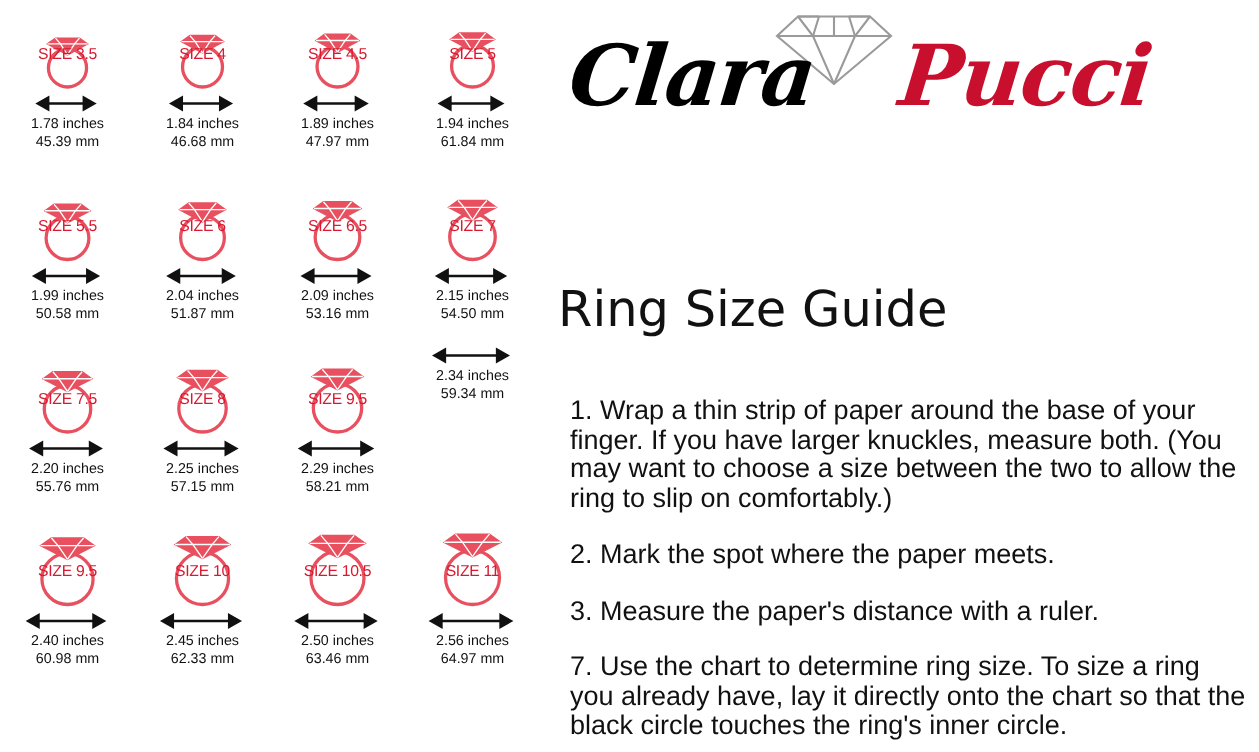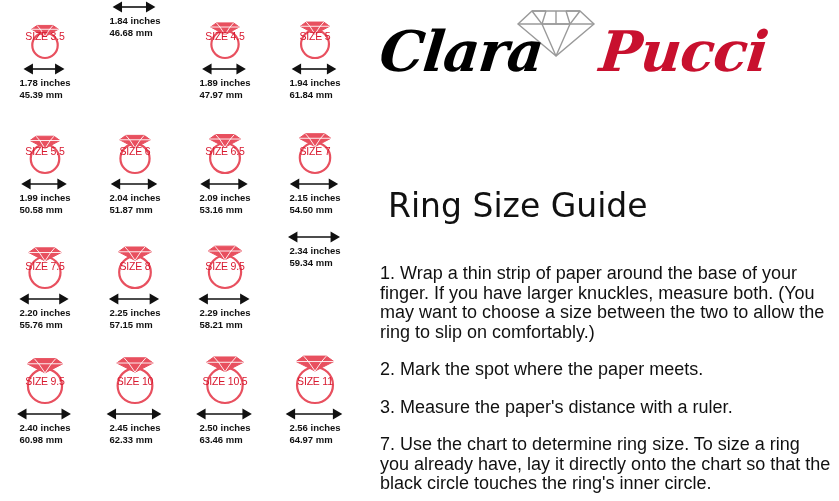--- a/index.html
+++ b/index.html
@@ -61,26 +61,25 @@
     font-family: "Liberation Sans", sans-serif;
     letter-spacing: -0.2px;
   }
   .arrow-wrap {
     width: 90px;
     height: 14px;
     position: relative;
   }
   .measure {
     margin-top: 1px;
-    text-align: left;
+    text-align: center;
     font-size: 9.5px;
     line-height: 11.5px;
     color: #111;
     white-space: pre-line;
-    font-weight: bold;
   }
 
   
   .right {
     position: absolute;
     left: 372px;
     top: 0;
     width: 467px;
     height: 501px;
   }
@@ -113,21 +112,21 @@
     font-style: italic;
     font-weight: bold;
     font-size: 56px;
     color: #c8102e;
     letter-spacing: -1px;
     transform: skewX(-6deg);
   }
 
   .guide-title {
     position: absolute;
-    left: 16px;
+    left: 0;
     top: 186px;
     font-size: 33px;
     font-family: "DejaVu Sans", sans-serif;
     color: #111;
     letter-spacing: 0px;
   }
   .steps {
     position: absolute;
     left: 8px;
     top: 246px;
@@ -170,20 +169,37 @@
       <g stroke="#111" stroke-width="1.6" fill="#111">
         <line x1="30.14" y1="7" x2="57.86" y2="7"></line>
         <polygon points="25.14,7 32.14,3 32.14,11"></polygon>
         <polygon points="62.86,7 55.86,3 55.86,11"></polygon>
       </g>
     </svg></div>
         <div class="measure">1.78 inches
 45.39 mm</div>
       </div>
       <div class="cell">
+        <div class="ring-wrap">
+
+    <svg class="ring-svg" width="64" height="62" viewBox="0 0 64 62">
+      <g stroke="#e8505f" stroke-width="2.2" fill="none">
+        <circle cx="32" cy="44.67" r="13.33"></circle>
+      </g>
+      <g fill="#e8505f" stroke="#e8505f" stroke-width="1">
+        <path d="M 18.0035 27.773392 L 23.6021 23.742400000000004 L 40.3979 23.742400000000004 L 45.9965 27.773392 L 32 35.34 Z"></path>
+      </g>
+      <g stroke="#ffffff" stroke-width="0.9" fill="none">
+        <path d="M 18.0035 27.773392 L 45.9965 27.773392"></path>
+        <path d="M 23.6021 23.742400000000004 L 27.101225 27.773392 L 32 35.34"></path>
+        <path d="M 40.3979 23.742400000000004 L 36.898775 27.773392 L 32 35.34"></path>
+      </g>
+    </svg>
+          <div class="size-label">SIZE 4</div>
+        </div>
         <div class="arrow-wrap">
     <svg width="88" height="14" viewBox="0 0 88 14">
       <g stroke="#111" stroke-width="1.6" fill="#111">
         <line x1="29.22" y1="7" x2="58.78" y2="7"></line>
         <polygon points="24.22,7 31.22,3 31.22,11"></polygon>
         <polygon points="63.78,7 56.78,3 56.78,11"></polygon>
       </g>
     </svg></div>
         <div class="measure">1.84 inches
 46.68 mm</div>

